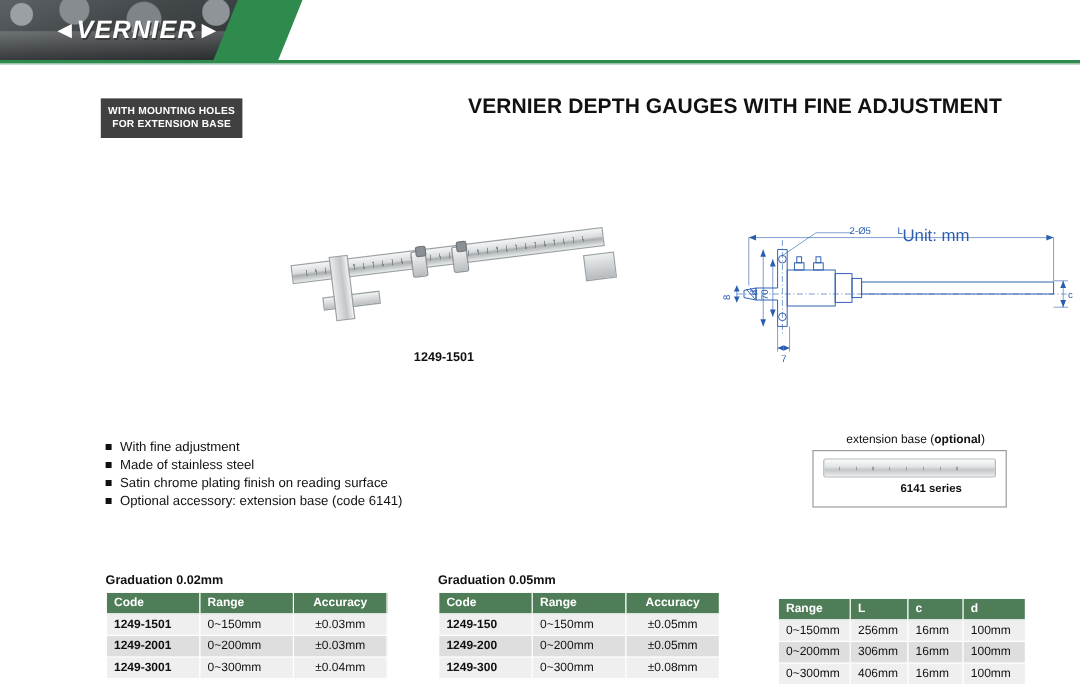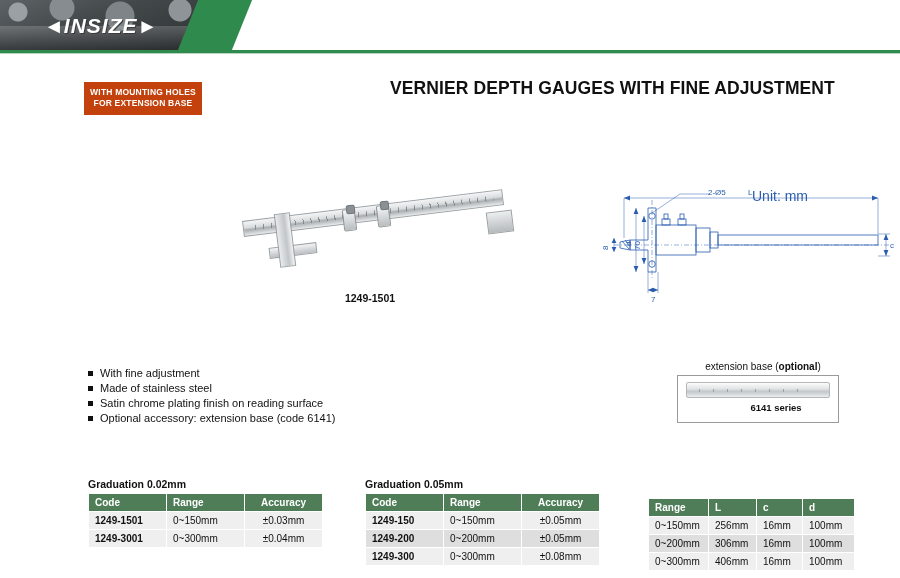--- a/index.html
+++ b/index.html
@@ -86,21 +86,21 @@
     width: 900px; height: 1px;
     background: #b9d3c1;
   }
 
   
   .badge {
     position: absolute;
     top: 82px; left: 84px;
     width: 118px;
     padding: 5px 6px 6px 6px;
-    background: #c2410c;
+    background: #404040;
     color: #ffffff;
     text-align: center;
     font-size: 8.5px;
     font-weight: bold;
     line-height: 11px;
     letter-spacing: .2px;
   }
   .page-title {
     position: absolute;
     top: 78px; left: 390px;
@@ -314,21 +314,21 @@
 </head>
 <body>
 
 <div id="page">
 
   <div class="header">
     <div class="header-photo"></div>
     <div class="header-green"></div>
     <div class="logo-wrap">
       <span class="logo-arrow-left">◄</span>
-      <span class="logo-text">INSIZE</span>
+      <span class="logo-text">VERNIER</span>
       <span class="logo-arrow-right">►</span>
     </div>
     <div class="header-rule"></div>
     <div class="header-rule-thin"></div>
   </div>
 
   <div class="badge">
     <div>WITH MOUNTING HOLES</div>
     <div>FOR EXTENSION BASE</div>
   </div>
@@ -452,20 +452,25 @@
         <th>Range</th>
         <th>Accuracy</th>
       </tr>
     </thead>
     <tbody>
       <tr>
         <td class="code">1249-1501</td>
         <td>0~150mm</td>
         <td>±0.03mm</td>
       </tr>
+      <tr class="alt">
+        <td class="code">1249-2001</td>
+        <td>0~200mm</td>
+        <td>±0.03mm</td>
+      </tr>
       <tr>
         <td class="code">1249-3001</td>
         <td>0~300mm</td>
         <td>±0.04mm</td>
       </tr>
     </tbody>
   </table>
 
   <div class="tbl-title" style="top:478px; left:365px;">Graduation 0.05mm</div>
   <table class="spec" id="tbl2">

